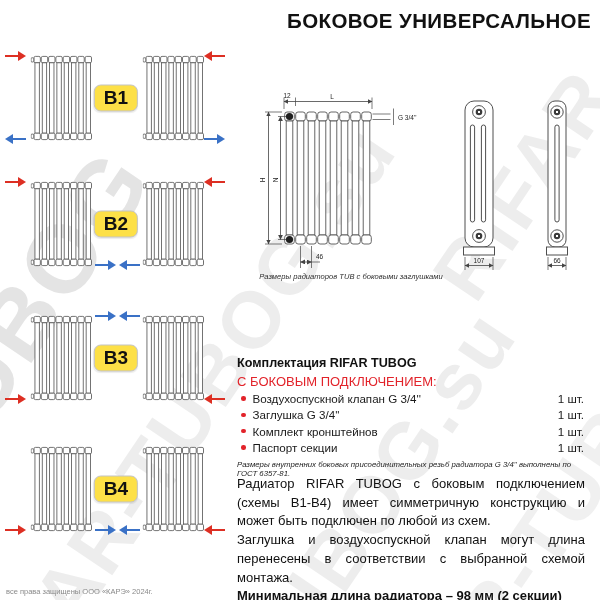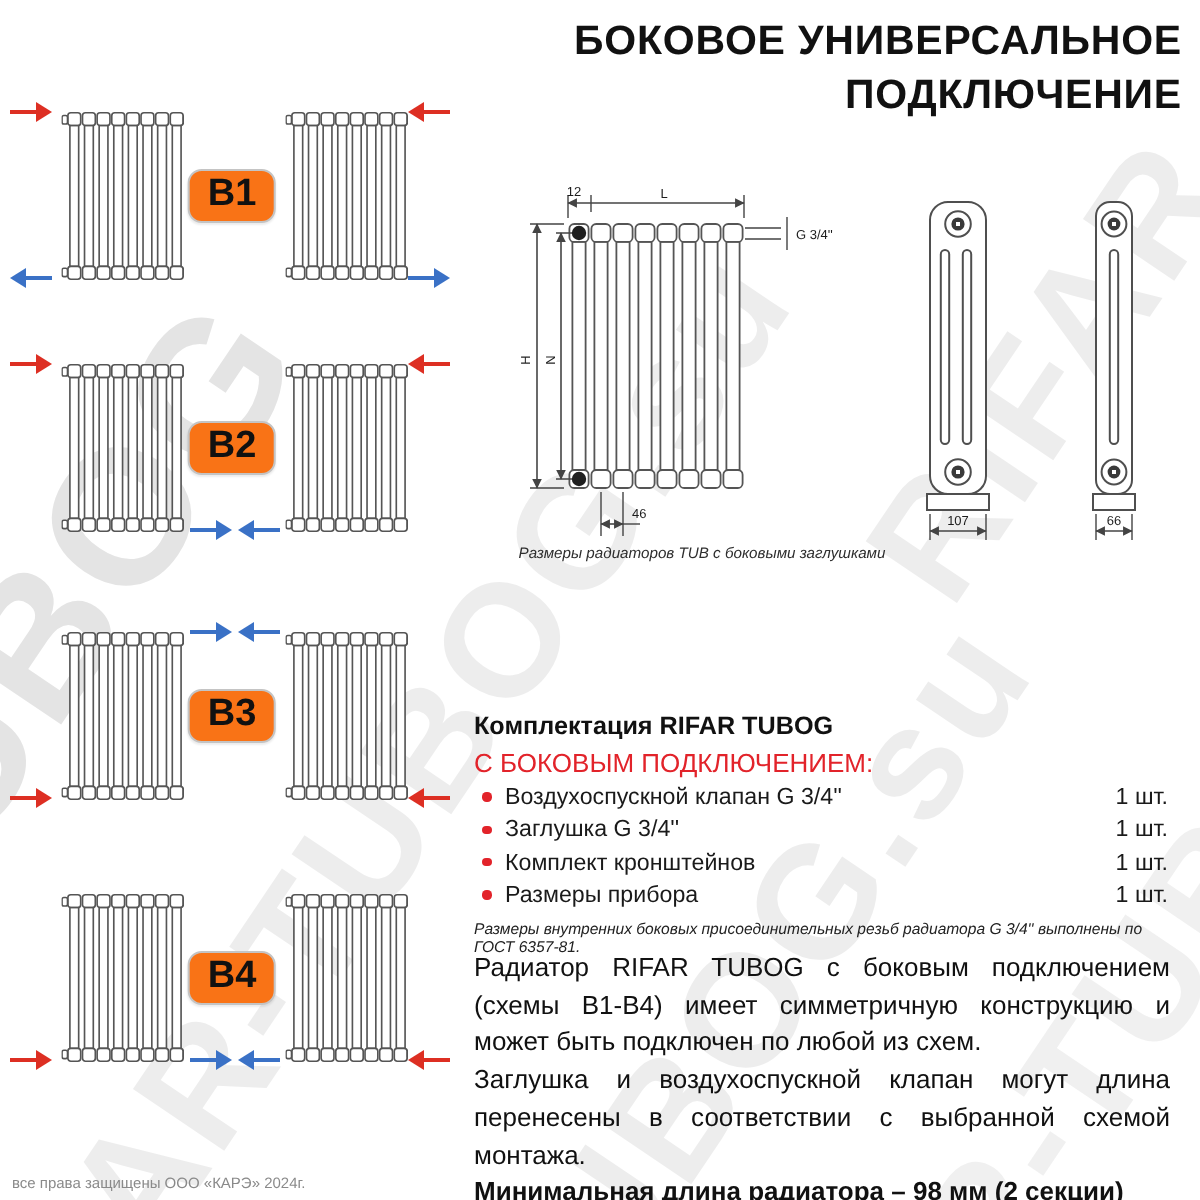--- a/index.html
+++ b/index.html
@@ -20,21 +20,21 @@
   
   .title { position:absolute; top:7px; right:9px; text-align:right;
            font-size:20.5px; font-weight:bold; line-height:1.33; letter-spacing:.4px; color:#111; }
 
   
   .scheme { position:absolute; width:230px; height:96px; }
   .s1{ left:0; top:50px; } .s2{ left:0; top:176px;padding-left:17px; } .s3{ left:0; top:310px; } .s4{ left:0; top:441px; }
   .rad { position:absolute; width:64px; height:96px; }
   .rad-l { left:28px; top:0; } .rad-r { left:140px; top:0; }
   .slabel { position:absolute; left:116px; top:48px; transform:translate(-50%,-50%);
-            background:#f97316; border:1.3px solid #c4c4c4; border-radius:7px;
+            background:#fde047; border:1.3px solid #c4c4c4; border-radius:7px;
             padding:1px 9px 2px; font-size:19px; font-weight:bold; color:#111;
             box-shadow:0 1px 1px rgba(0,0,0,.08); }
 
   .arrow { position:absolute; width:21px; height:10px; }
   .arrow .shaft { position:absolute; left:0; right:6px; top:3.8px; height:2.4px; background:var(--supply); }
   .arrow .head  { position:absolute; right:0; top:0; width:0; height:0;
                   border-left:8px solid var(--supply);
                   border-top:5px solid transparent; border-bottom:5px solid transparent; }
   .arrow.ret .shaft { background:var(--return-flow); }
   .arrow.ret .head  { border-left-color:var(--return-flow); }
@@ -108,21 +108,20 @@
 <div class="wm wm1">TUBOG</div>
 <div class="wm wm2">RIFAR-TUBOG.su</div>
 <div class="wm wm3">RIFAR-TUBOG.su</div>
 <div class="wm wm4">RIFAR</div>
 <div class="wm wm5">RIFAR-TUBOG.su</div>
 
 <div class="layer">
 
   <div class="title">
     <div>БОКОВОЕ УНИВЕРСАЛЬНОЕ</div>
-    <div>ПОДКЛЮЧЕНИЕ</div>
   </div>
 
   <div class="scheme s1">
     <svg class="rad rad-l" viewBox="-3 0 70 96">
         <use href="#radFront"></use>
       </svg>
     <svg class="rad rad-r" viewBox="-3 0 70 96">
         <use href="#radFront"></use>
       </svg>
     <div class="arrow p-lt">
@@ -313,21 +312,21 @@
       <span>Заглушка G 3/4''</span>
       <span class="kit-qty">1 шт.</span>
     </div>
     <div class="kit-row">
       <span class="dot"></span>
       <span>Комплект кронштейнов</span>
       <span class="kit-qty">1 шт.</span>
     </div>
     <div class="kit-row">
       <span class="dot"></span>
-      <span>Размеры прибора</span>
+      <span>Паспорт секции</span>
       <span class="kit-qty">1 шт.</span>
     </div>
     <div class="kit-note">Размеры внутренних боковых присоединительных резьб радиатора G 3/4'' выполнены по ГОСТ 6357-81.</div>
   </div>
 
   <div class="desc">
     <p>Радиатор RIFAR TUBOG с боковым подключением (схемы B1-B4) имеет симметричную конструкцию и может быть подключен по любой из схем.</p>
     <p>Заглушка и воздухоспускной клапан могут длина перенесены в соответствии с выбранной схемой монтажа.</p>
     <p class="bold">Минимальная длина радиатора – 98 мм (2 секции) без учета арматуры.</p>
   </div>

